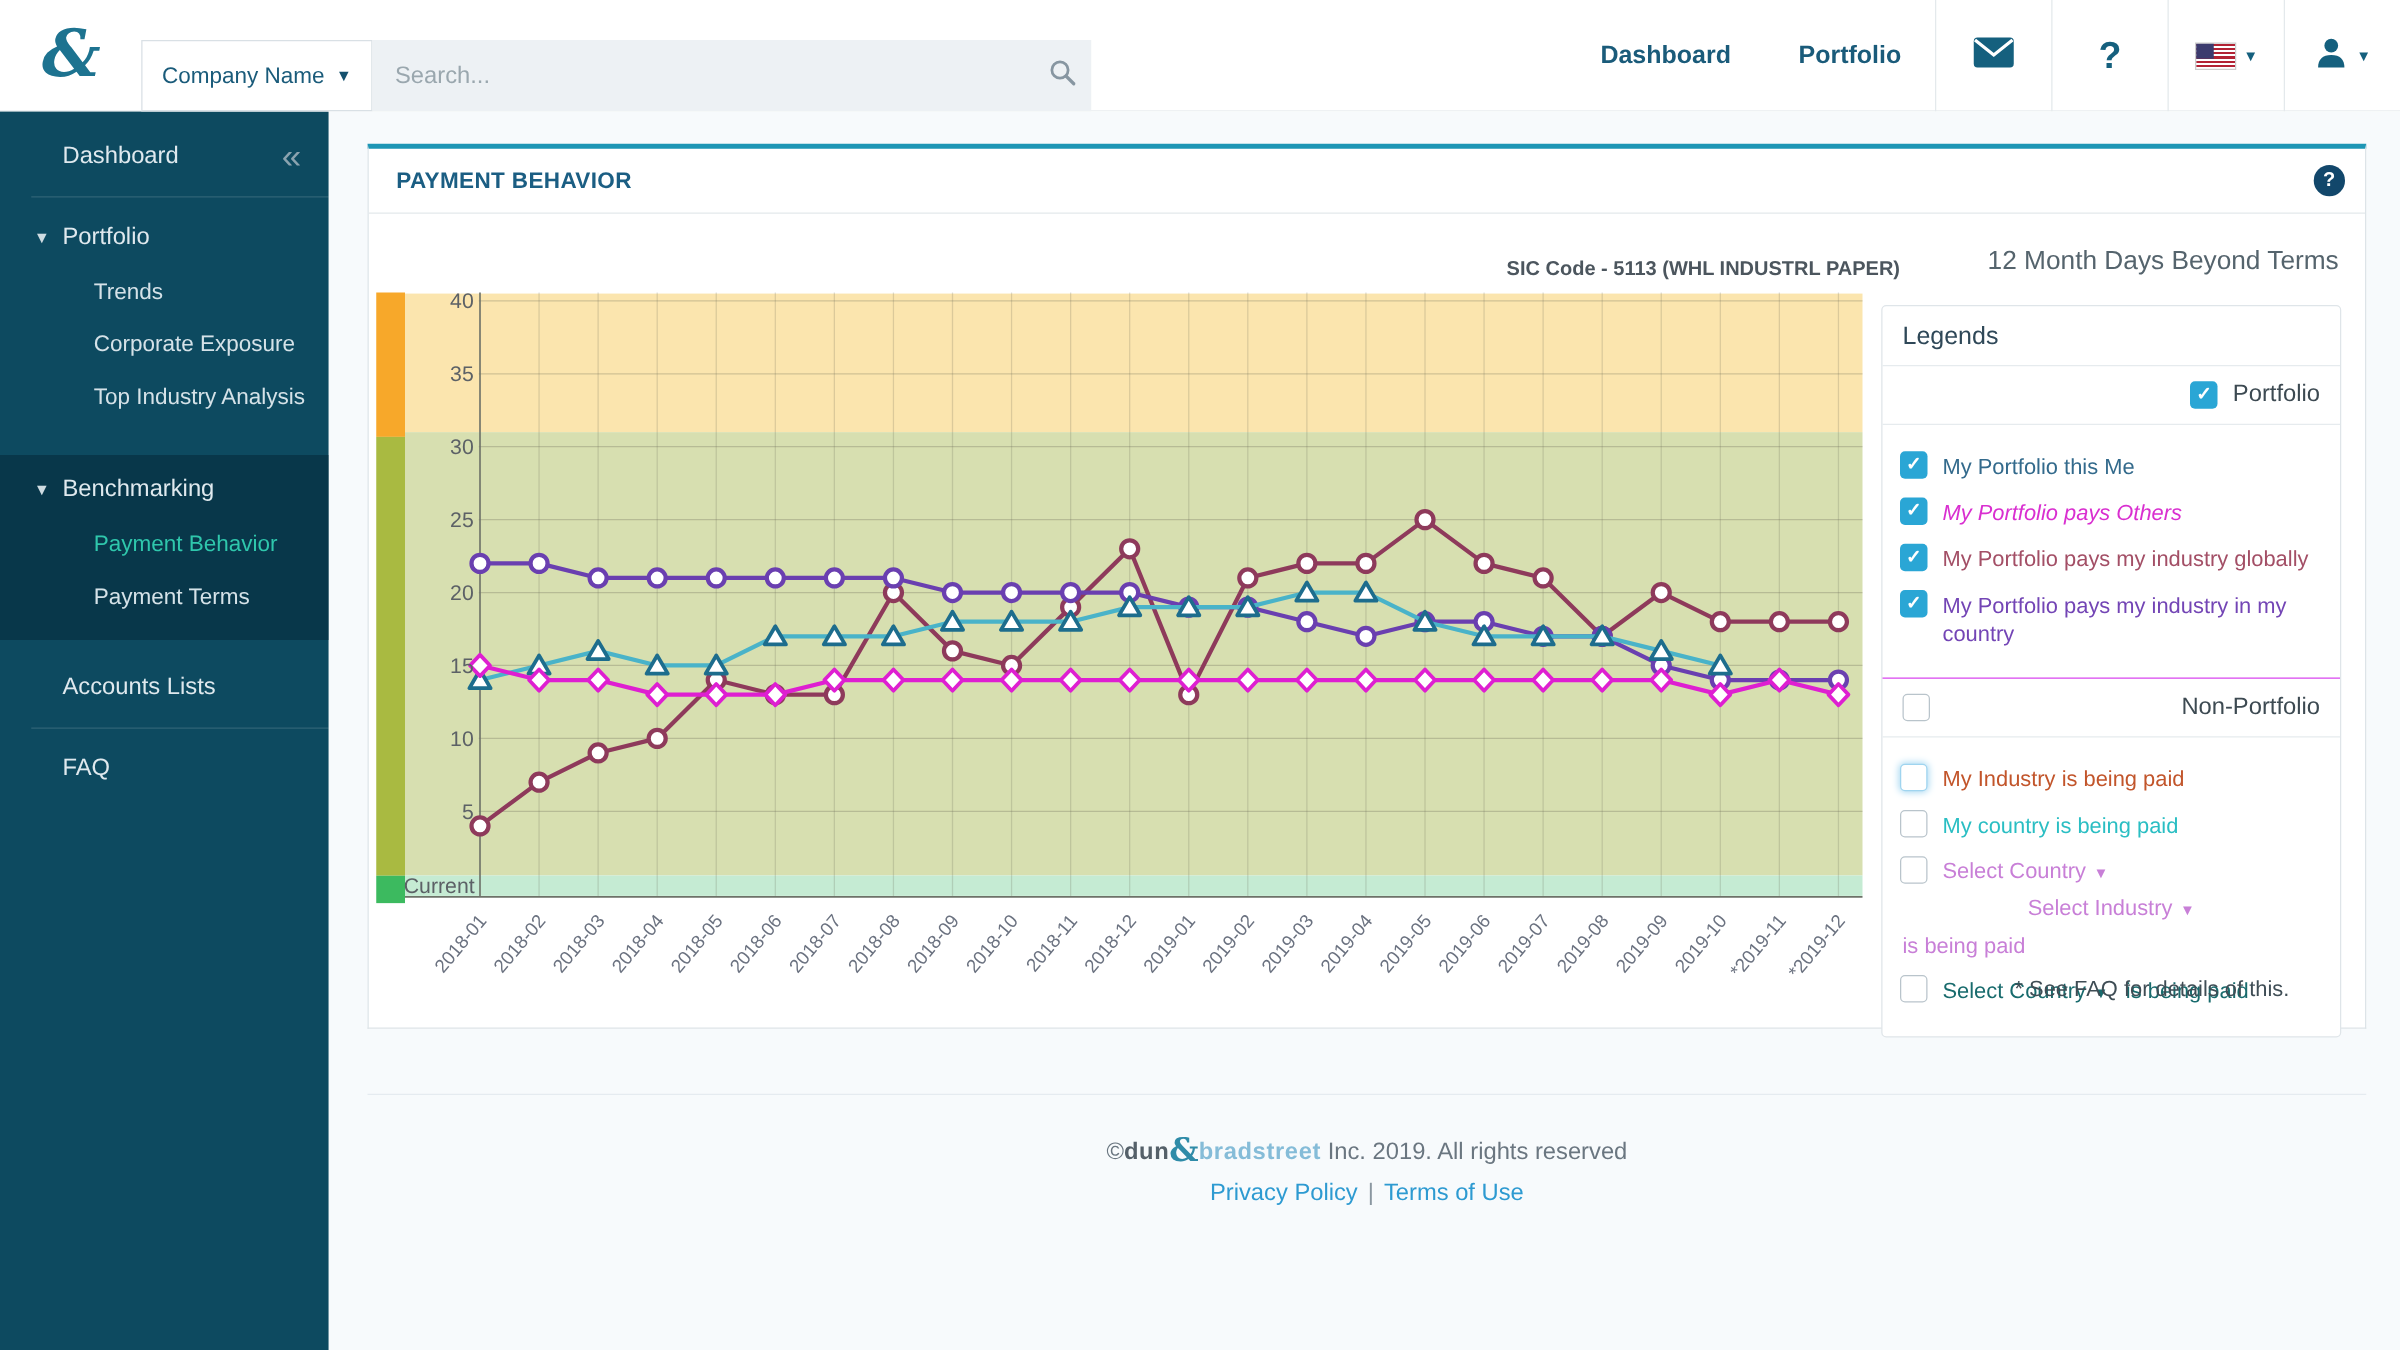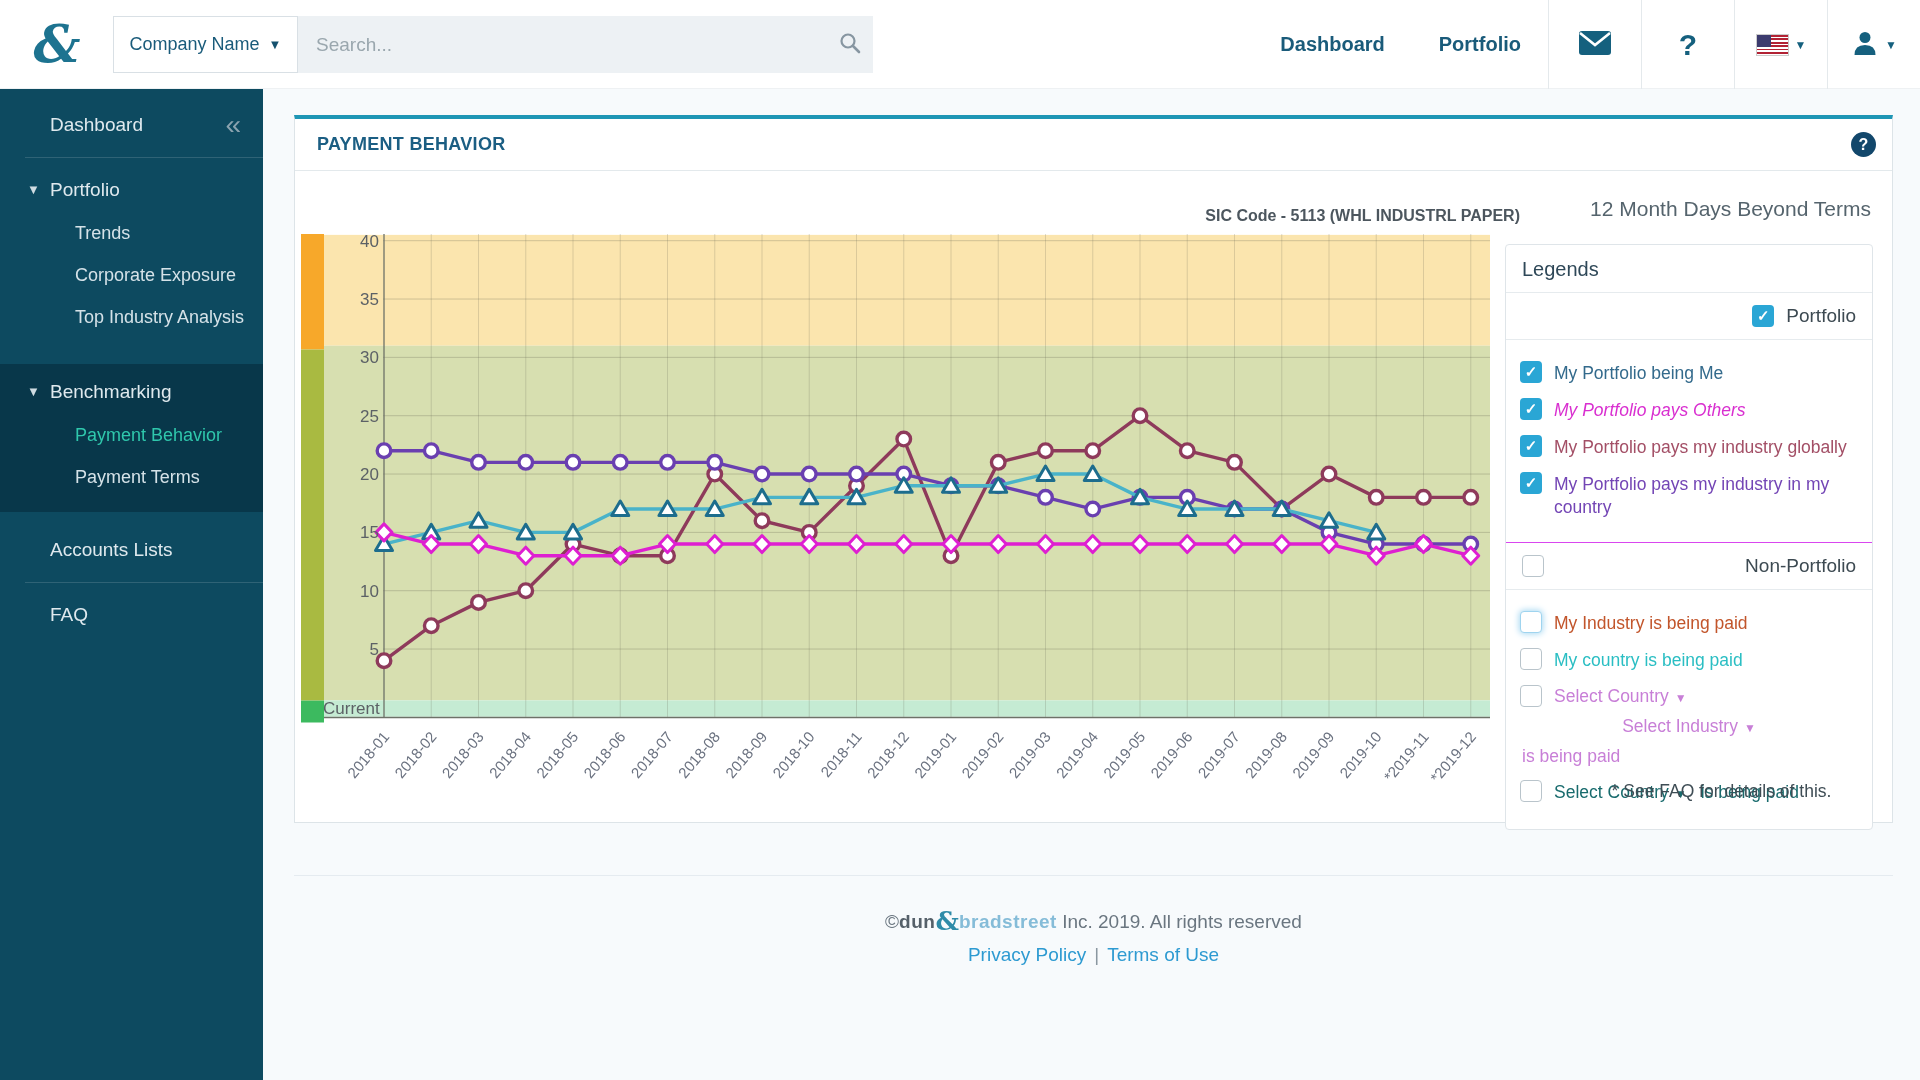--- a/index.html
+++ b/index.html
@@ -5,21 +5,21 @@
   * { margin:0; padding:0; box-sizing:border-box; }
   html,body { width:1920px; height:1080px; overflow:hidden; background:#fff;
               font-family:"Liberation Sans", sans-serif; }
 
   
   .navbar { position:absolute; left:0; top:0; width:1920px; height:89px; background:#fff;
             border-bottom:1px solid #eef1f3; z-index:5; }
   .logo { position:absolute; left:26px; top:14px; width:62px; height:62px;
           font-family:"DejaVu Serif", serif; font-size:52px; font-weight:bold; font-style:italic;
           color:#1d7390; line-height:60px; text-align:center; }
-  .search-wrap { position:absolute; left:113px; top:16px; height:73px; display:flex; }
+  .search-wrap { position:absolute; left:113px; top:32px; height:73px; display:flex; }
   .company-btn { height:57px; width:185px; background:#fff; border:1px solid #d9e0e5;
                  color:var(--navlink); font-size:18px; display:flex; align-items:center;
                  justify-content:center; gap:9px; cursor:pointer; }
   .company-btn .caret { font-size:13px; color:#15516e; }
   .search-box { height:57px; width:575px; background:#edf1f4; display:flex; align-items:center; }
   .search-box input { flex:1; border:none; background:transparent; outline:none;
                       font-size:19px; color:#50606a; padding:0 0 0 18px;
                       font-family:"Liberation Sans", sans-serif; }
   .search-box input::placeholder { color:#9aa7ae; }
   .search-ico { width:46px; text-align:center; cursor:pointer; }
@@ -358,21 +358,21 @@
 
     <aside class="legends">
       <div class="leg-title">Legends</div>
       <div class="leg-group">
         <span class="cb checked">✓</span>
         <span>Portfolio</span>
       </div>
       <div class="leg-items">
         <div class="leg-item">
           <span class="cb checked">✓</span>
-          <span class="lbl" style="color: rgb(51, 106, 140);">My Portfolio being Me</span>
+          <span class="lbl" style="color: rgb(51, 106, 140);">My Portfolio this Me</span>
         </div>
         <div class="leg-item">
           <span class="cb checked">✓</span>
           <span class="lbl" style="color: rgb(217, 47, 208); font-style: italic;">My Portfolio pays Others</span>
         </div>
         <div class="leg-item">
           <span class="cb checked">✓</span>
           <span class="lbl" style="color: rgb(163, 79, 102);">My Portfolio pays my industry globally</span>
         </div>
         <div class="leg-item">

